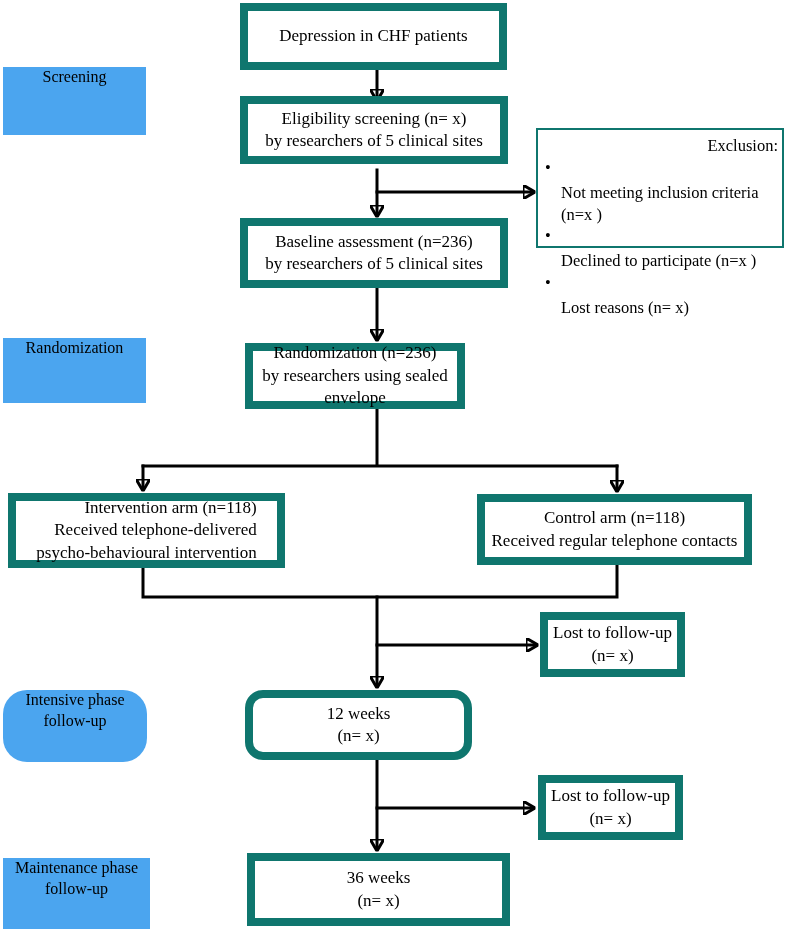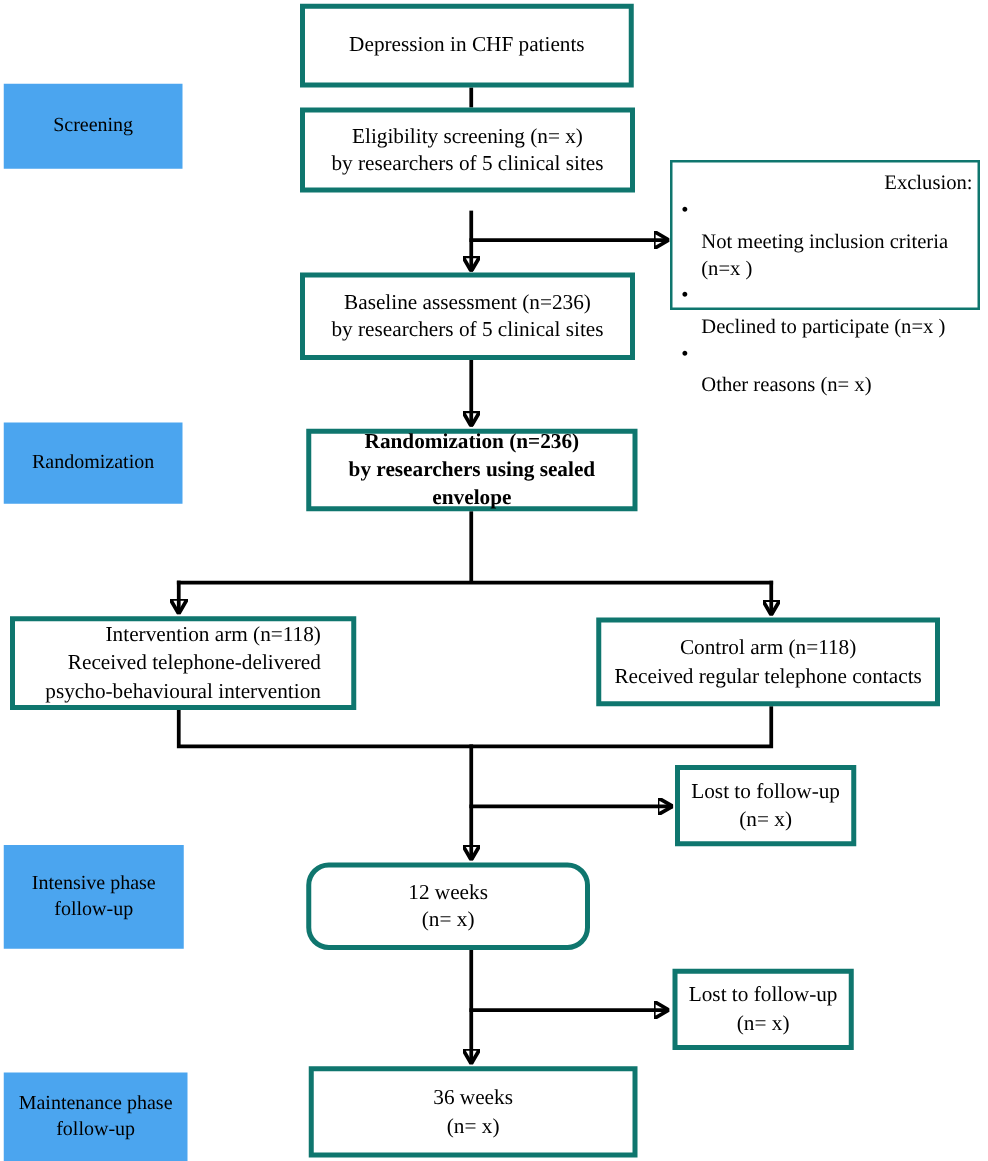--- a/index.html
+++ b/index.html
@@ -28,63 +28,62 @@
   .connectors path {
     stroke: var(--line-color);
     stroke-width: 3;
     fill: none;
     stroke-linecap: square;
   }
   .fbox {
     position: absolute;
     box-sizing: border-box;
     background: #ffffff;
-    border: 4px solid #0f766e;
+    border: 8px solid #0f766e;
     display: flex;
     flex-direction: column;
     justify-content: center;
     align-items: center;
     text-align: center;
     font-size: 17px;
     line-height: 1.32;
   }
   .fbox .txt {
     white-space: pre-line;
   }
   .stage-label {
     position: absolute;
     box-sizing: border-box;
     background: var(--label-blue);
     display: flex;
     justify-content: center;
-    align-items: center;
     text-align: center;
     font-size: 16px;
     line-height: 1.3;
   }
   .stage-label .txt {
     white-space: pre-line;
   }
   
   .b-title        { left: 240px; top: 3px;   width: 267px; height: 67px; }
-  .b-eligibility  { left: 240px; top: 86px; width: 268px; height: 68px; }
+  .b-eligibility  { left: 240px; top: 96px; width: 268px; height: 68px; }
   .b-exclusion    { left: 536px; top: 128px; width: 248px; height: 120px;
                     border-width: 2.5px; align-items: flex-end; justify-content: flex-start;
                     text-align: left; padding: 5px 4px 4px 7px; font-size: 16.5px; }
   .b-baseline     { left: 240px; top: 218px; width: 268px; height: 70px; }
-  .b-randomization{ left: 245px; top: 343px; width: 265px; height: 66px; font-weight: bold; }
+  .b-randomization{ left: 245px; top: 343px; width: 220px; height: 66px; }
   .b-intervention { left: 8px;   top: 493px; width: 277px; height: 75px; text-align: right; }
   .b-control      { left: 477px; top: 494px; width: 275px; height: 71px; }
   .b-lost1        { left: 540px; top: 612px; width: 145px; height: 65px; }
   .b-week12       { left: 245px; top: 690px; width: 227px; height: 70px; border-radius: 18px; }
   .b-lost2        { left: 538px; top: 775px; width: 145px; height: 65px; }
   .b-week36       { left: 247px; top: 853px; width: 263px; height: 73px; }
   .l-screening    { left: 3px; top: 67px;  width: 143px; height: 68px; }
   .l-randomization{ left: 3px; top: 338px; width: 143px; height: 65px; }
-  .l-intensive    { left: 3px; top: 676px; width: 144px; height: 83px; }
+  .l-intensive    { left: 3px; top: 690px; width: 144px; height: 72px; border-radius: 24px; }
   .l-maintenance  { left: 3px; top: 858px; width: 147px; height: 71px; }
   
   .excl-title { font-size: 16.5px; }
   .excl-list {
     margin: 0;
     padding: 0;
     list-style: none;
   }
   .excl-item {
     display: flex;
@@ -156,21 +155,21 @@
       <li class="excl-item">
         <span class="excl-bullet">•</span>
         <span class="excl-text">Not meeting inclusion criteria (n=x )</span>
       </li>
       <li class="excl-item">
         <span class="excl-bullet">•</span>
         <span class="excl-text">Declined to participate (n=x )</span>
       </li>
       <li class="excl-item">
         <span class="excl-bullet">•</span>
-        <span class="excl-text">Other reasons (n= x)</span>
+        <span class="excl-text">Lost reasons (n= x)</span>
       </li>
     </ul>
   </div>
 
   <div class="fbox b-baseline">
     <span class="txt">Baseline assessment (n=236)
 by researchers of 5 clinical sites</span>
   </div>
 
   <div class="fbox b-randomization">

